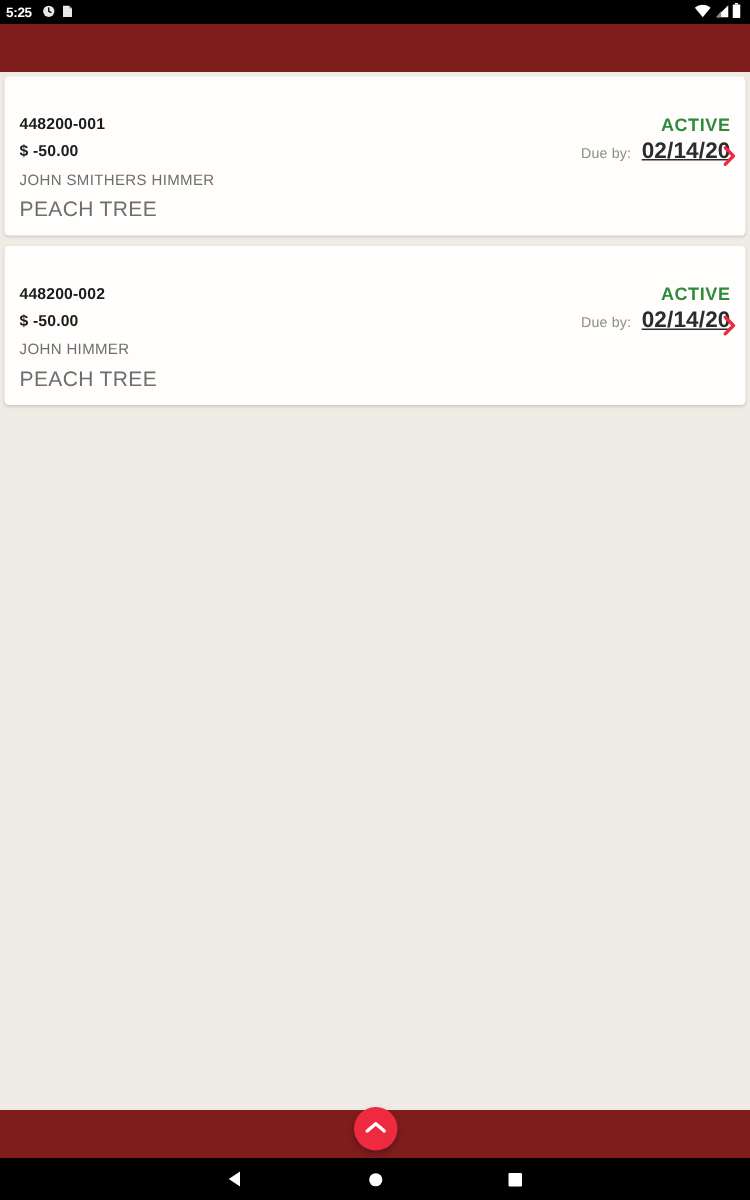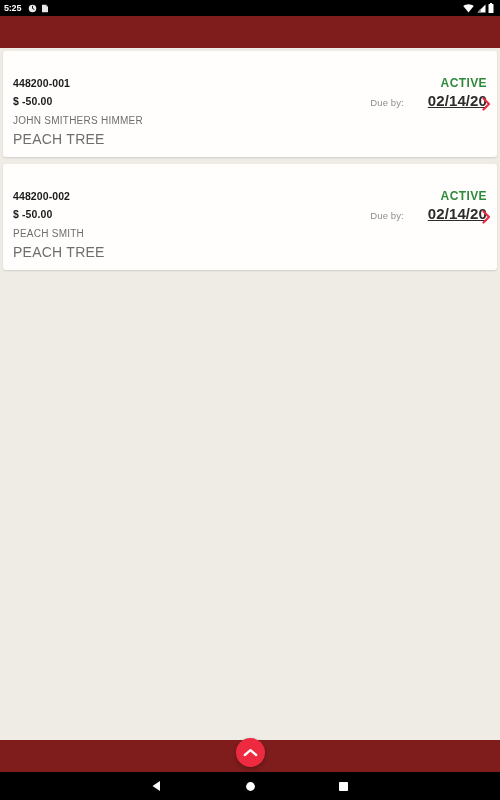--- a/index.html
+++ b/index.html
@@ -60,21 +60,21 @@
   .acct-name {
     font-size:10px; color:#6e6e6e; letter-spacing:0.25px; line-height:18px;
   }
   .acct-branch {
     font-size:14px; color:#6e6e6e; letter-spacing:0.25px; line-height:18px;
   }
   .acct-status {
     font-size:12px; font-weight:bold; color:#2f8b3c;
     letter-spacing:0.4px; line-height:17px;
   }
-  .due-wrap { display:flex; align-items:baseline; gap:24px; line-height:18px; }
+  .due-wrap { display:flex; align-items:baseline; gap:7px; line-height:18px; }
   .due-label { font-size:9.5px; color:#8d8d8d; letter-spacing:0.1px; }
   .due-date { font-size:15px; font-weight:bold; color:#2c2c2c; letter-spacing:0.1px;text-decoration:underline; }
 
   .chev {
     position:absolute; right:5px; top:50%; transform:translateY(-50%);
     width:11px; height:14px;
   }
 
   
   .fab {
@@ -165,21 +165,21 @@
         <span class="acct-num">448200-002</span>
         <span class="acct-status">ACTIVE</span>
       </div>
       <div class="card-row">
         <span class="acct-amount">$ -50.00</span>
         <span class="due-wrap">
           <span class="due-label">Due by:</span>
           <span class="due-date">02/14/20</span>
         </span>
       </div>
-      <div class="acct-name">PEACH SMITH</div>
+      <div class="acct-name">JOHN HIMMER</div>
       <div class="acct-branch">PEACH TREE</div>
       <span class="chev">
         <svg width="11" height="14" viewBox="0 0 11 14">
             <path d="M2.5 1.5 8 7l-5.5 5.5" stroke="#ee2a41" stroke-width="2.2" fill="none" stroke-linecap="round" stroke-linejoin="round"></path>
           </svg>
       </span>
     </div>
 
   </div>
 

